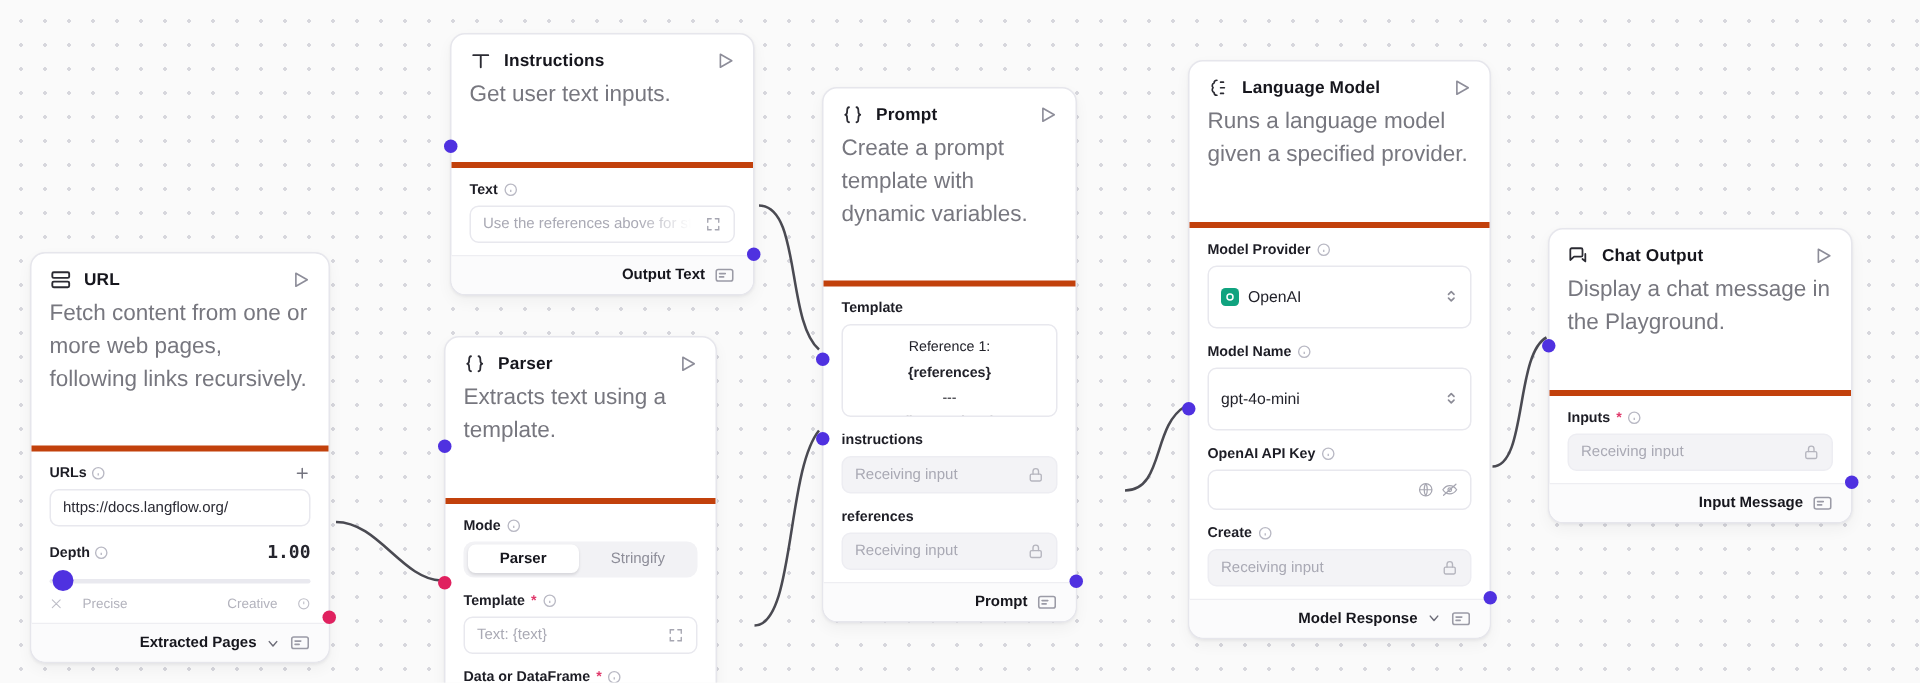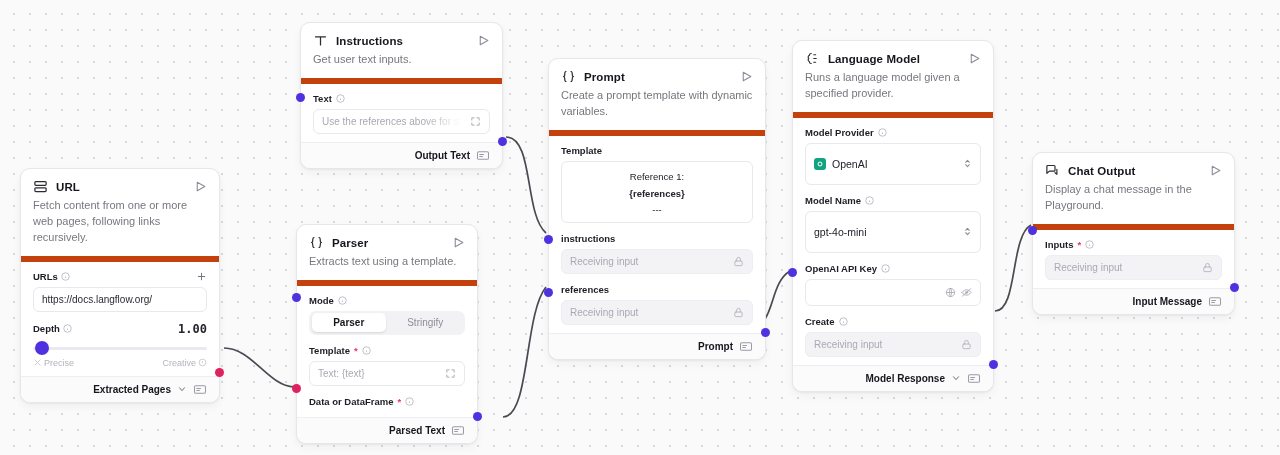--- a/index.html
+++ b/index.html
@@ -35,24 +35,24 @@
     display: flex; align-items: center; gap: 8px;
     padding: 10px 12px 4px 12px;
   }
   .node-icon { width: 15px; height: 15px; display: block; flex: none; color: #2b2b33; }
   .node-title {
     font-size: 11.5px; font-weight: 700; color: #16161d;
     letter-spacing: .1px; flex: 1 1 auto; white-space: nowrap;
   }
   .node-play { width: 13px; height: 13px; color: #8d8d99; flex: none; }
   .node-desc {
-    font-size: 11px; color: #77777f; line-height: 1.45;
+    font-size: 15px; color: #77777f; line-height: 1.45;
     padding: 0 12px 10px 12px;
   }
-  .node-body { border-top: 6px solid #c2410c; padding: 9px 12px 8px 12px; }
+  .node-body { border-top: 4px solid #c2410c; padding: 9px 12px 8px 12px; margin-top: 24px; }
   .node-foot {
     border-top: 1px solid #eeeef2;
     background: #fbfbfc;
     border-radius: 0 0 9px 9px;
     display: flex; align-items: center; justify-content: flex-end; gap: 6px;
     padding: 6px 12px;
     min-height: 26px;
   }
   .foot-label { font-size: 10px; font-weight: 700; color: #16161d; }
   .chev { width: 10px; height: 10px; color: #6c6c78; }
@@ -108,21 +108,21 @@
     background: #e9e9ef; border-radius: 2px;
   }
   .slider-knob {
     position: absolute; top: 0; left: 2px; width: 14px; height: 14px;
     border-radius: 50%; background: #4f31e0;
   }
   .slider-ends {
     display: flex; justify-content: space-between; align-items: center;
     font-size: 9px; color: #b3b3bd;
   }
-  .slider-ends span { display: flex; align-items: center; gap: 2px; }
+  .slider-ends span { display: flex; align-items: center; gap: 13px; }
   .mini { width: 9px; height: 9px; color: #bfbfc8; }
   .num { font-family: "DejaVu Sans Mono", monospace; font-size: 12px; color: #25252d; }
 
   
   .toggle {
     display: flex; background: #f2f2f5; border-radius: 7px; padding: 2.5px; gap: 2px;
   }
   .toggle > div {
     flex: 1 1 0; text-align: center; font-size: 10px; color: #8e8e99;
     padding: 4px 0; border-radius: 5px; font-weight: 400;
@@ -327,21 +327,21 @@
       <svg class="out-icon" viewBox="0 0 24 20" fill="none" stroke="currentColor" stroke-width="1.9" stroke-linecap="round">
           <rect x="2" y="3" width="20" height="14" rx="2.5"></rect>
           <path d="M6 8h7M6 12h5"></path>
         </svg>
     </div>
     <div class="port blue" style="left:-5px; top:68px;"></div>
     <div class="port red" style="left:-5px; top:159px;"></div>
     <div class="port blue" style="right:-5px; bottom:22px;"></div>
   </div>
 
-  <div class="node" style="left:548px; top:58px; width:218px;">
+  <div class="node" style="left:548px; top:58px; width:170px;">
     <div class="node-head">
       <svg class="node-icon" viewBox="0 0 24 24" fill="none" stroke="currentColor" stroke-width="1.9" stroke-linecap="round" stroke-linejoin="round">
           <path d="M8 4c-2 0-2 3-2 4s0 4-2 4c2 0 2 3 2 4s0 4 2 4"></path>
           <path d="M16 4c2 0 2 3 2 4s0 4 2 4c-2 0-2 3-2 4s0 4-2 4"></path>
         </svg>
       <span class="node-title">Prompt</span>
       <svg class="node-play" viewBox="0 0 24 24" fill="none" stroke="currentColor" stroke-width="2" stroke-linejoin="round">
           <polygon points="6,4 20,12 6,20"></polygon>
         </svg>
     </div>

